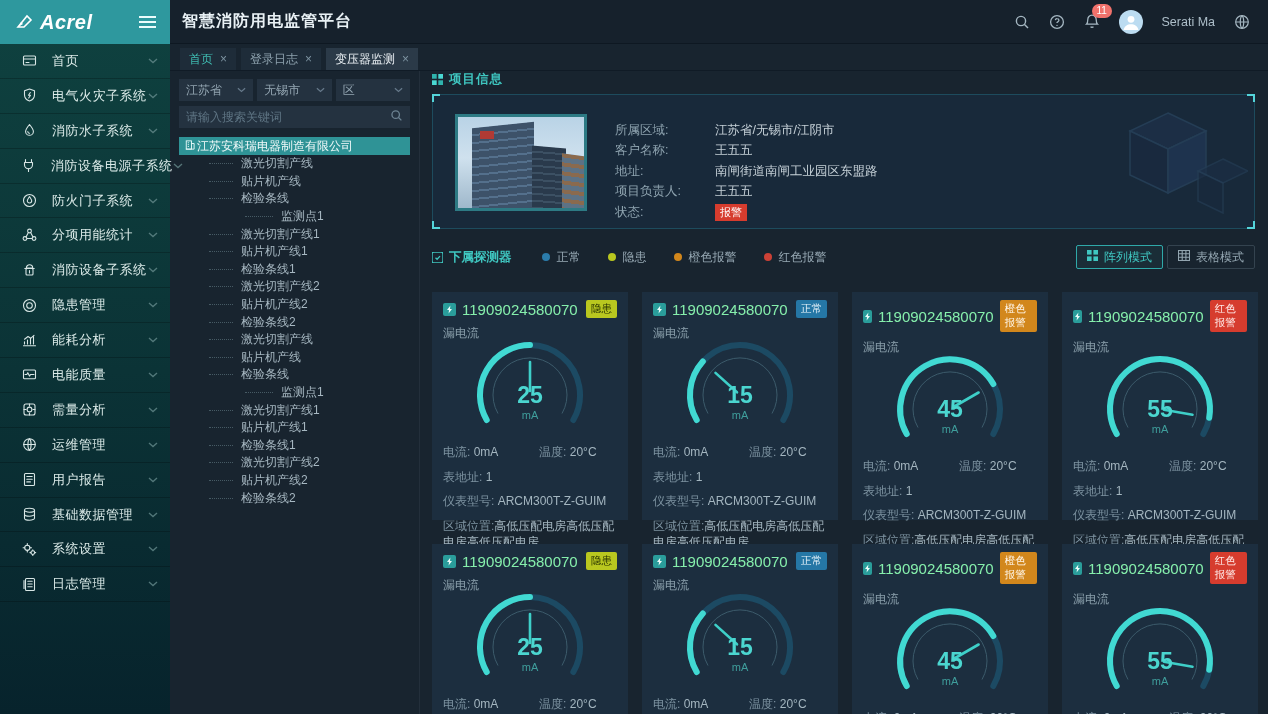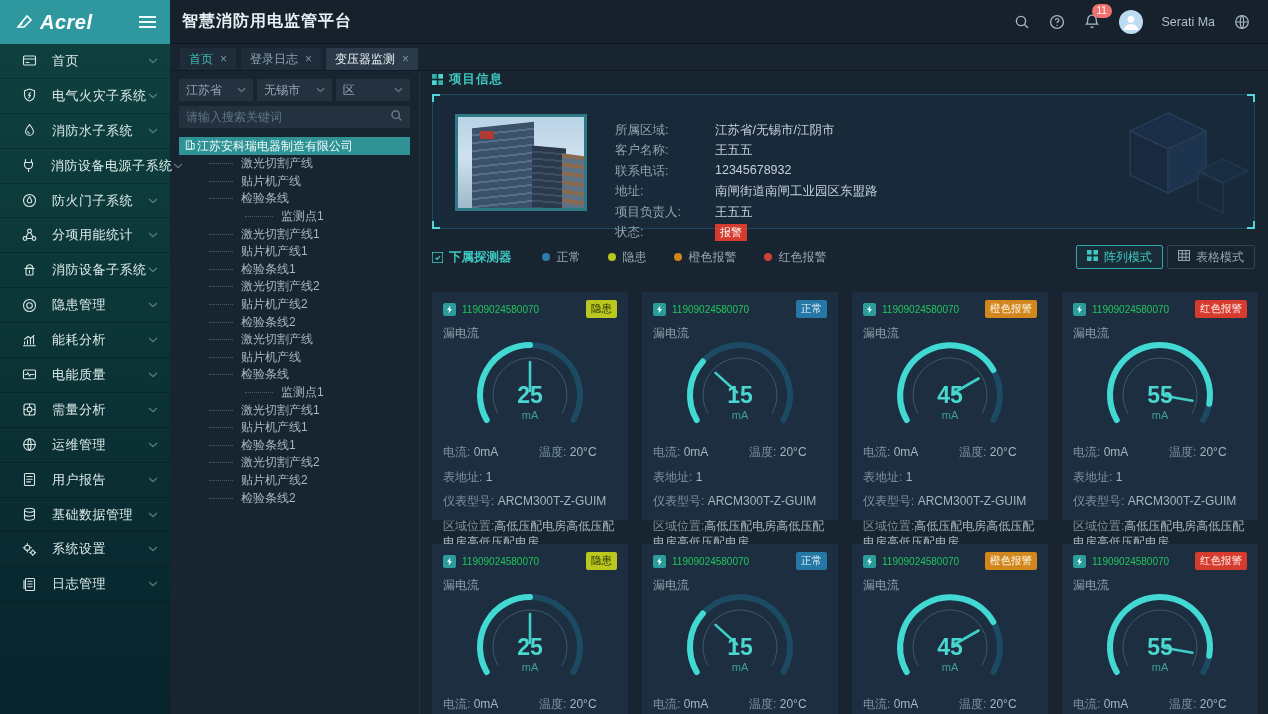--- a/index.html
+++ b/index.html
@@ -99,21 +99,21 @@
   .modes { position:absolute; right:0; top:-1px; display:flex; gap:4px; }
   .mode { height:24px; display:flex; align-items:center; gap:6px; padding:0 10px; font-size:12px;
     border:1px solid #34434f; color:#93a5b0; cursor:pointer; border-radius:2px; background:transparent; }
   .mode.active { border-color:#2fa9a9; color:#3fc6c0; background:rgba(63,198,192,.06); }
 
   .cards { margin-top:24px; display:grid; grid-template-columns:repeat(4,1fr); column-gap:14px; row-gap:24px; }
   .card { background:#1c2e3f; height:228px; padding:8px 11px; cursor:pointer; }
   .chead { display:flex; align-items:center; gap:6px; }
   .cicon { width:13px; height:13px; background:#2a9d9b; border-radius:2px; display:inline-flex;
     align-items:center; justify-content:center; }
-  .cid { font-size:10px; color:#22c55e; flex:1; }
+  .cid { font-size:15px; color:#86efac; flex:1; }
   .badge { font-size:10.5px; padding:2px 5px; border-radius:2px; }
   .b-hidden { background:#b9c71f; color:#263100; }
   .b-normal { background:#2577a6; color:#e5f2f9; }
   .b-orange { background:#d2871c; color:#fff6e8; }
   .b-red    { background:#d63c2e; color:#ffecea; }
   .glabel { margin-top:7px; font-size:12px; color:#8ba0ac; }
   .gauge { display:block; margin:-4px auto 0; }
   .cdetails { margin-top:2px; font-size:12px; }
   .crow { margin-bottom:7.5px; white-space:nowrap; overflow:hidden; }
   .crow.wrap { white-space:normal; line-height:16px; margin-bottom:16px; }
@@ -592,24 +592,20 @@
       <div class="bldg-sign"></div>
     </div>
     <div class="info">
         <div class="irow">
     <span class="ilabel">所属区域:</span>
     <span class="ivalue">江苏省/无锡市/江阴市</span>
   </div>
         <div class="irow">
     <span class="ilabel">客户名称:</span>
     <span class="ivalue">王五五</span>
-  </div>
-        <div class="irow">
-    <span class="ilabel">联系电话:</span>
-    <span class="ivalue">12345678932</span>
   </div>
         <div class="irow">
     <span class="ilabel">地址:</span>
     <span class="ivalue">南闸街道南闸工业园区东盟路</span>
   </div>
         <div class="irow">
     <span class="ilabel">项目负责人:</span>
     <span class="ivalue">王五五</span>
   </div>
         <div class="irow">

